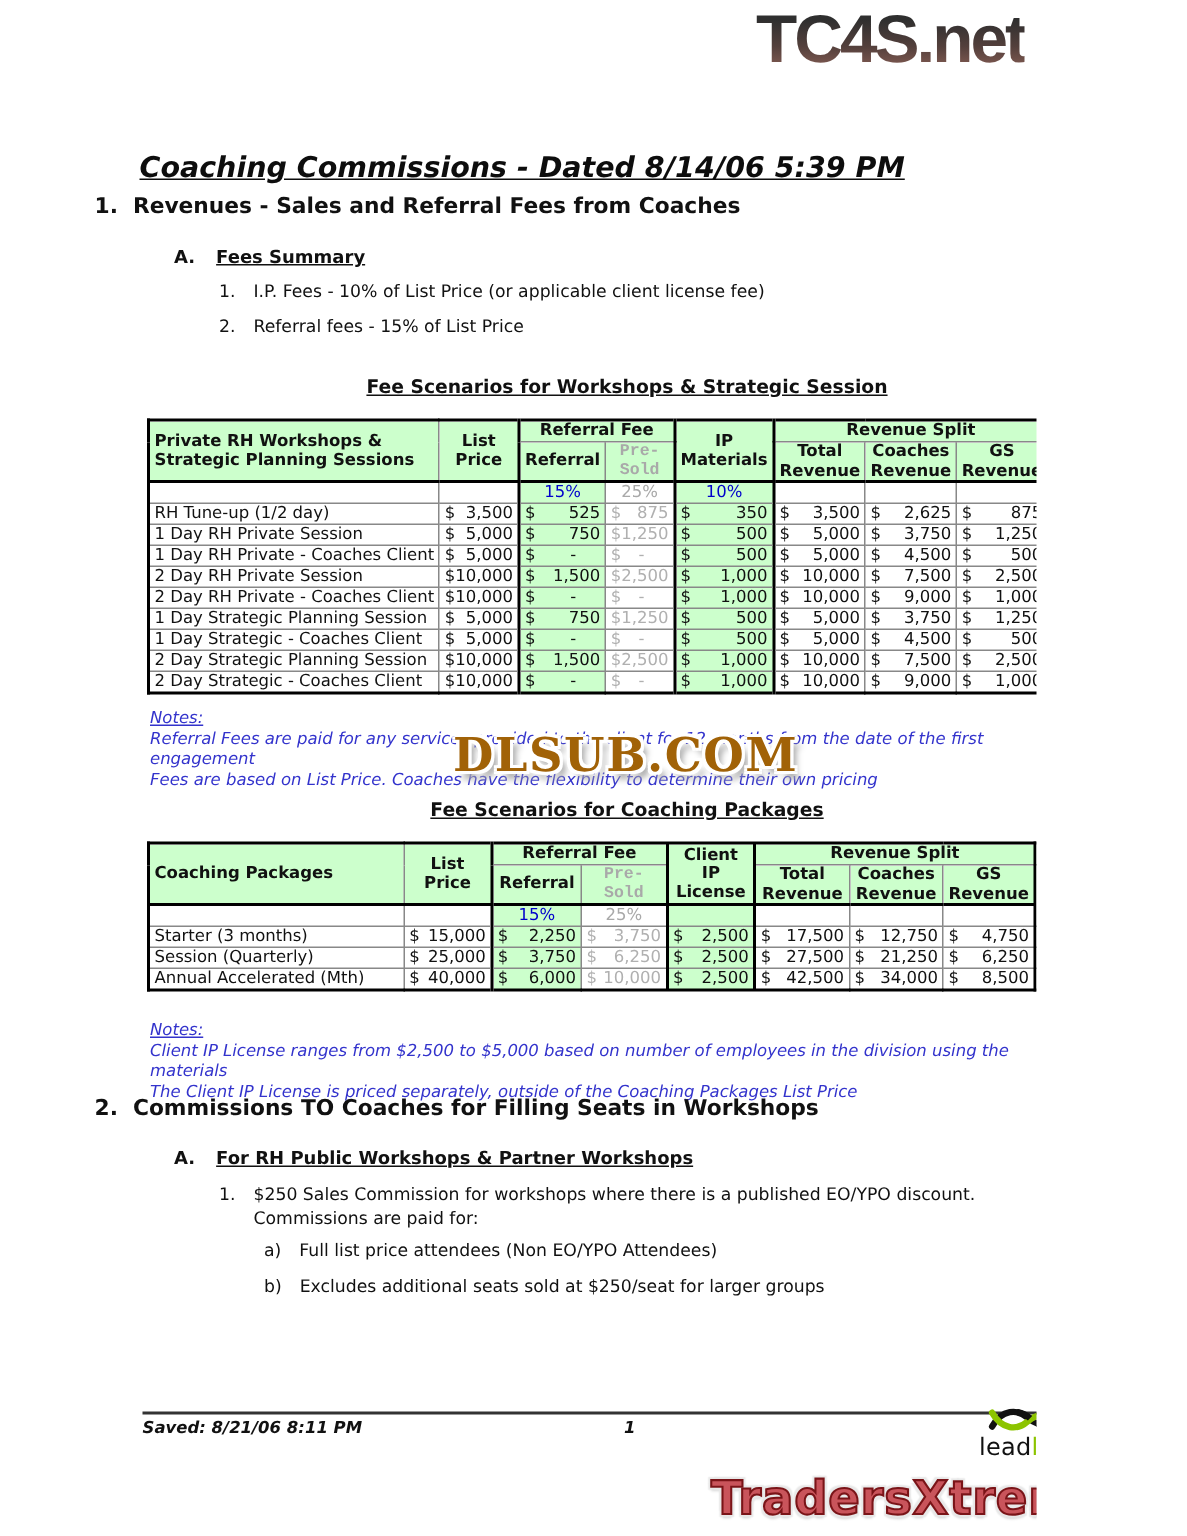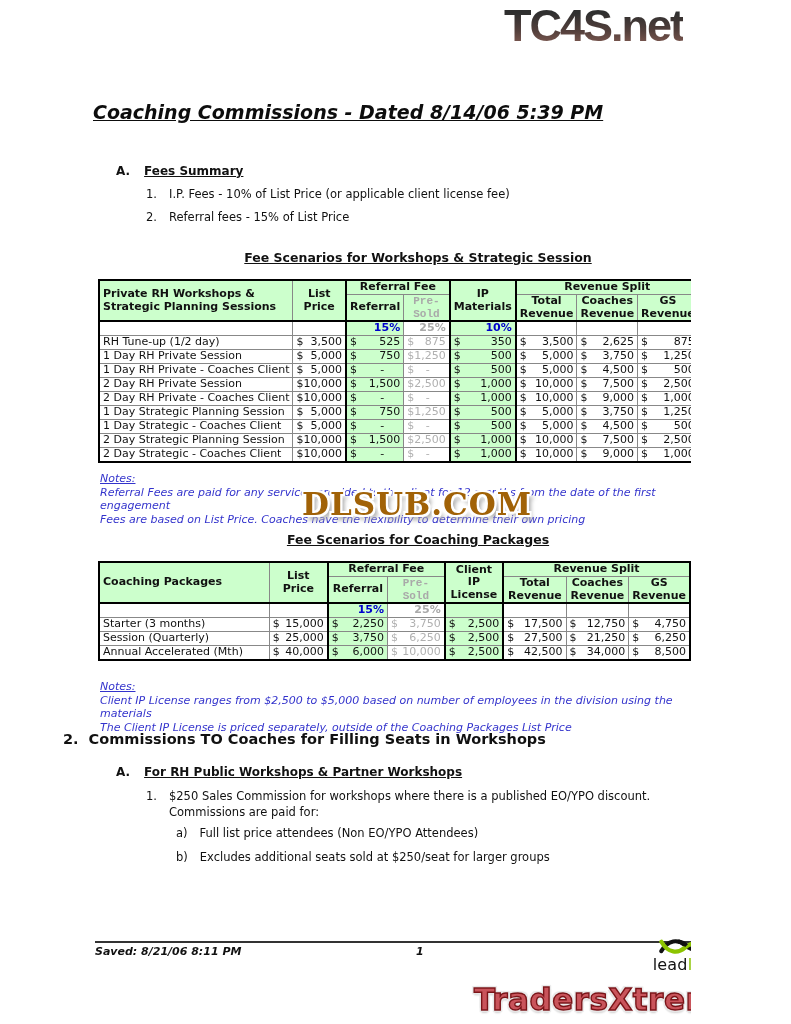--- a/index.html
+++ b/index.html
@@ -79,21 +79,21 @@
     background:#ccffcc; font-weight:bold; text-align:center;
     white-space:normal; font-size:11px;
   }
   table.t th.name-h { text-align:left; }
   table.t td.name { text-align:left; background:#fff; }
   table.t .bl2 { border-left:2px solid #000; }
   table.t .br2 { border-right:2px solid #000; }
   table.t .bb2 { border-bottom:2px solid #000; }
   table.t td.green { background:#ccffcc; }
   table.t .gray { color:#a9a9a9;font-family:Liberation Mono, monospace; }
-  table.t tr.pct td { font-weight:bold; text-align:right; }
+  table.t tr.pct td { font-weight:normal; text-align:center; }
   table.t tr.pct td.blue { color:#0000cc; }
   table.t tr.pct td.grayt { color:#a9a9a9; }
   table.t td .mrow { display:flex; justify-content:space-between; }
   table.t td.grayt { color:#b0b0b0; }
   table.t td .amt.dash { margin-right:16px; }
   
   .notes {
     position:absolute; left:100px; font-size:11px; font-style:italic;
     color:#3333cc; line-height:13.5px;
   }
@@ -112,20 +112,23 @@
 </style>
 </head>
 <body>
 
 <div class="page">
 
   <div class="wm-top">TC4S.net</div>
 
   <div class="title">Coaching Commissions - Dated 8/14/06 5:39 PM</div>
 
+  <div class="h1 pos-sec1">
+    <span class="num">1.</span><span>Revenues - Sales and Referral Fees from Coaches</span>
+  </div>
 
   <div class="sub pos-sub1">
     <span class="num">A.</span><span class="u">Fees Summary</span>
   </div>
 
   <div class="item pos-i1">
     <span class="num">1.</span>
       <span>I.P. Fees  - 10% of List Price  (or applicable client license fee)</span>
   </div>
   <div class="item pos-i2">

